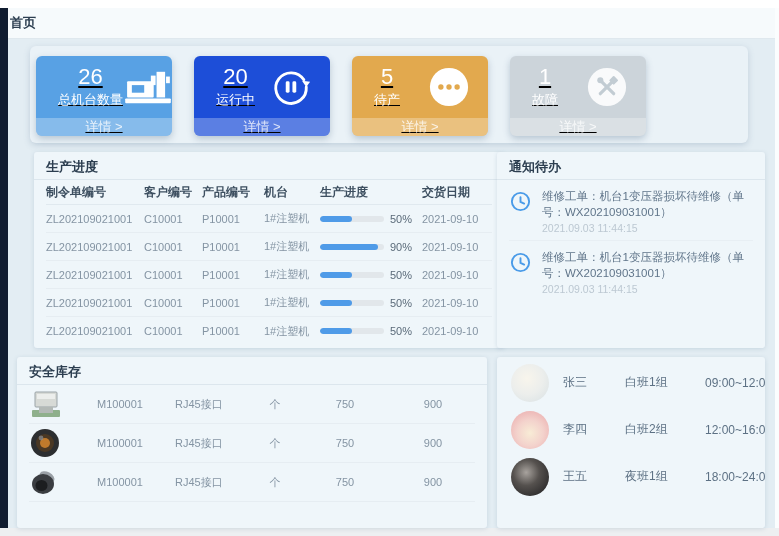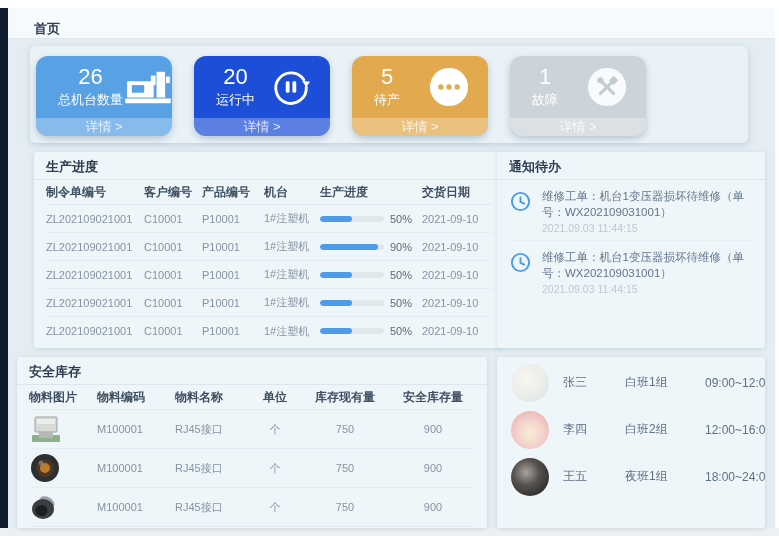--- a/index.html
+++ b/index.html
@@ -6,29 +6,29 @@
   html,body { width:779px; height:536px; }
   body { font-family:"Liberation Sans","DejaVu Sans",sans-serif; background:#e3edf3; overflow:hidden; }
   .page { position:relative; width:779px; height:536px; background:#e3edf3; }
 
   .top-strip    { position:absolute; left:0; top:0; width:779px; height:8px; background:#ffffff; }
   .left-strip   { position:absolute; left:0; top:8px; width:8px; height:520px; background:#101c30; }
   .right-strip  { position:absolute; left:775px; top:8px; width:4px; height:520px; background:#fbfdfe; }
   .bottom-strip { position:absolute; left:0; top:528px; width:779px; height:8px; background:#edeff1; }
 
   .header { position:absolute; left:8px; top:8px; width:767px; height:31px; background:#f6fafc;
-            border-bottom:1px solid #dfe8ee; display:flex; align-items:flex-end; padding-left:26px; }
+            border-bottom:1px solid #dfe8ee; display:flex; align-items:center; padding-left:2px; }
   .header-title { font-size:13px; font-weight:bold; color:#2c3e50; }
 
   
   .cards-panel { position:absolute; left:30px; top:46px; width:718px; height:97px; background:#eaf2f7;
                  border-radius:6px; box-shadow:0 2px 6px rgba(90,120,150,0.25);
                  display:flex; gap:22px; padding:10px 6px 0 6px; }
-  .stat-card { width:136px; height:80px; border-radius:12px; overflow:hidden; display:flex; flex-direction:column;
-               box-shadow:0 3px 7px rgba(70,100,130,0.3); cursor:pointer; }
+  .stat-card { width:136px; height:80px; border-radius:6px; overflow:hidden; display:flex; flex-direction:column;
+               box-shadow:0 3px 7px rgba(70,100,130,0.3); cursor:pointer;text-decoration:underline; }
   .card-main { flex:1; display:flex; align-items:center; justify-content:space-between; padding:0 18px 0 22px; }
   .card-value { font-size:22px; color:#ffffff; line-height:1.1; text-align:center; }
   .card-label { font-size:13px; color:#ffffff; margin-top:2px; white-space:nowrap; }
   .card-footer { height:18px; background:rgba(255,255,255,0.28); color:rgba(255,255,255,0.8);
                  font-size:13px; text-align:center; line-height:18px; }
   .card-icon { flex:0 0 auto; display:flex; align-items:center; }
 
   
   .panel { position:absolute; background:#eff6fa; border-radius:3px; box-shadow:0 1px 4px rgba(100,130,160,0.22); overflow:hidden; }
   .panel-production    { left:34px;  top:152px; width:470px; height:196px; }
@@ -279,28 +279,20 @@
         </div>
       </div>
 
 
     </div>
   </div>
 
   <div class="panel panel-inventory">
     <div class="panel-title">安全库存</div>
     <div class="ptable">
-      <div class="irow ihead">
-        <div>物料图片</div>
-        <div>物料编码</div>
-        <div>物料名称</div>
-        <div class="center">单位</div>
-        <div class="center">库存现有量</div>
-        <div class="center">安全库存量</div>
-      </div>
 
       <div class="irow">
         <div class="item-thumb">
           <svg width="34" height="32" viewBox="0 0 34 32">
             <rect x="3" y="22" width="28" height="7" rx="1" fill="#8fb08c"></rect>
             <rect x="6" y="4" width="22" height="15" rx="1" fill="#d7dad6" stroke="#9ba4a8" stroke-width="1"></rect>
             <rect x="8" y="6" width="18" height="5" fill="#eceeec"></rect>
             <rect x="10" y="19" width="14" height="6" fill="#b3b9b6"></rect>
           </svg>
         </div>

